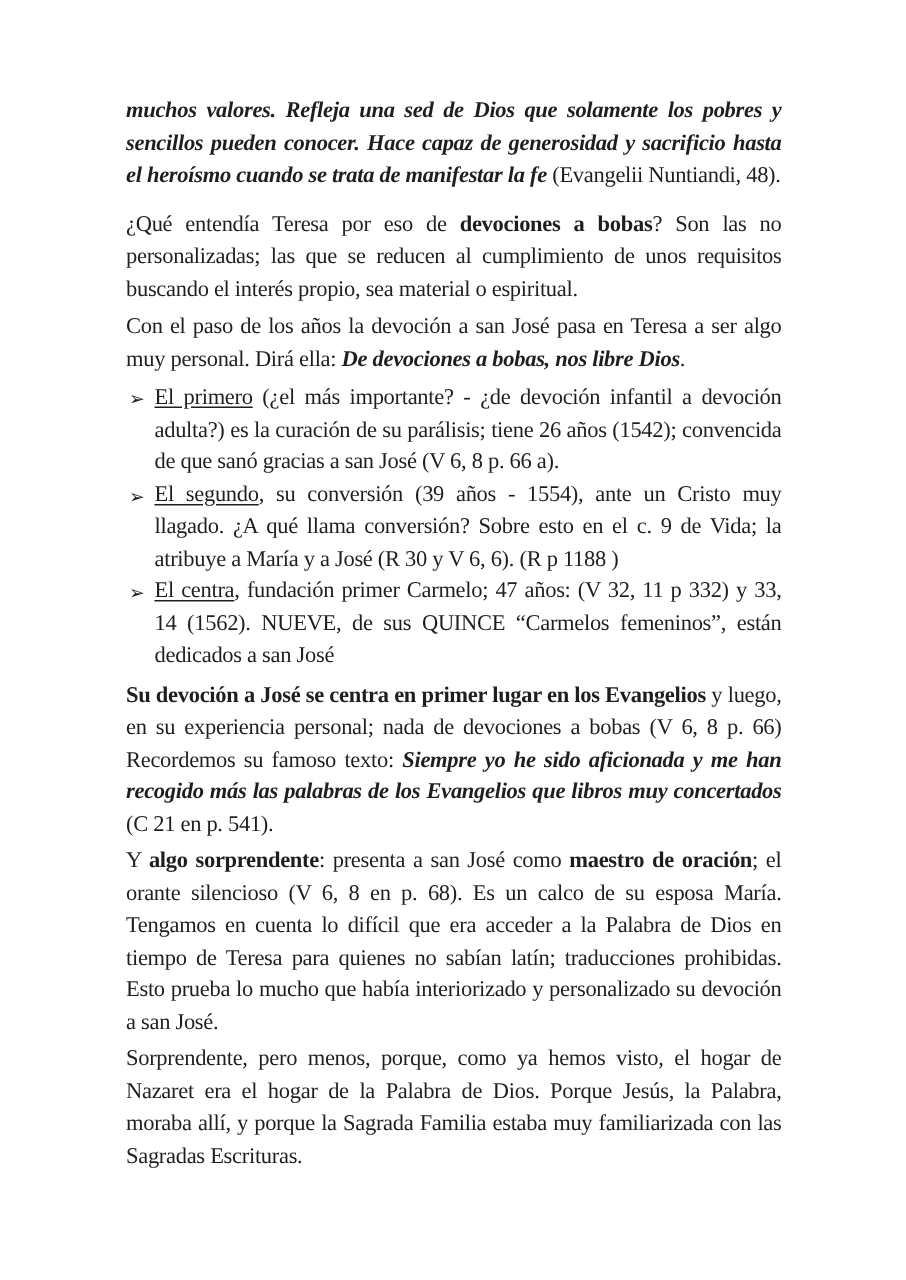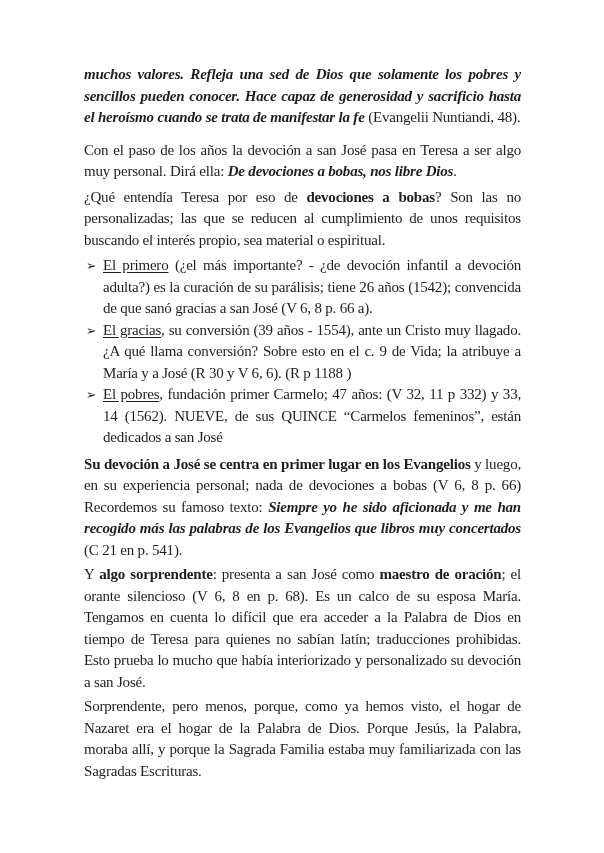--- a/index.html
+++ b/index.html
@@ -64,24 +64,24 @@
   .run-italic        { }
   .run-bolditalic    { font-weight: bold; font-style: italic; }
   .run-boldunderline { font-weight: normal; text-decoration: underline; text-underline-offset: 2px; }
 </style>
 </head>
 <body>
 
 <div class="page">
   <div class="content">
       <p class="para block-0"><span class="run-bolditalic">muchos valores. Refleja una sed de Dios que solamente los pobres y sencillos pueden conocer. Hace capaz de generosidad y sacrificio hasta el heroísmo cuando se trata de manifestar la fe </span><span class="run-normal">(Evangelii Nuntiandi, 48).</span></p>
+      <p class="para block-2"><span class="run-normal">¿Qué entendía Teresa por eso de </span><span class="run-bold">devociones a bobas</span><span class="run-normal">? Son las no personalizadas; las que se reducen al cumplimiento de unos requisitos buscando el interés propio, sea material o espiritual.</span></p>
       <p class="para block-1"><span class="run-normal">Con el paso de los años la devoción a san José pasa en Teresa a ser algo muy personal. Dirá ella: </span><span class="run-bolditalic">De devociones a bobas, nos libre Dios</span><span class="run-normal">.</span></p>
-      <p class="para block-2"><span class="run-normal">¿Qué entendía Teresa por eso de </span><span class="run-bold">devociones a bobas</span><span class="run-normal">? Son las no personalizadas; las que se reducen al cumplimiento de unos requisitos buscando el interés propio, sea material o espiritual.</span></p>
       <div class="blist block-4">
         <div class="bitem"><span class="bullet">➢</span><span><span class="run-boldunderline">El primero</span><span class="run-normal"> (¿el más importante? - ¿de devoción infantil a devoción adulta?) es la curación de su parálisis; tiene 26 años (1542); convencida de que sanó gracias a san José (</span><span class="run-italic">V 6, 8 p. 66 a</span><span class="run-normal">).</span></span></div>
-        <div class="bitem"><span class="bullet">➢</span><span><span class="run-boldunderline">El gracias</span><span class="run-normal">, su conversión (39 años - 1554), ante un Cristo muy llagado. ¿A qué llama conversión? Sobre esto en el c. 9 de Vida; la atribuye a María y a José (R 30 y V 6, 6). </span><span class="run-italic">(R p 1188 )</span></span></div>
-        <div class="bitem"><span class="bullet">➢</span><span><span class="run-boldunderline">El pobres</span><span class="run-normal">, fundación primer Carmelo; 47 años: </span><span class="run-italic">(V 32, 11 p 332)</span><span class="run-normal"> y 33, 14 (1562). NUEVE, de sus QUINCE “Carmelos femeninos”, están dedicados a san José</span></span></div>
+        <div class="bitem"><span class="bullet">➢</span><span><span class="run-boldunderline">El segundo</span><span class="run-normal">, su conversión (39 años - 1554), ante un Cristo muy llagado. ¿A qué llama conversión? Sobre esto en el c. 9 de Vida; la atribuye a María y a José (R 30 y V 6, 6). </span><span class="run-italic">(R p 1188 )</span></span></div>
+        <div class="bitem"><span class="bullet">➢</span><span><span class="run-boldunderline">El centra</span><span class="run-normal">, fundación primer Carmelo; 47 años: </span><span class="run-italic">(V 32, 11 p 332)</span><span class="run-normal"> y 33, 14 (1562). NUEVE, de sus QUINCE “Carmelos femeninos”, están dedicados a san José</span></span></div>
       </div>
       <p class="para block-5"><span class="run-bold">Su devoción a José se centra en primer lugar en los Evangelios</span><span class="run-normal"> y luego, en su experiencia personal; nada de devociones a bobas </span><span class="run-italic">(V 6, 8 p. 66)</span><span class="run-normal"> Recordemos su famoso texto: </span><span class="run-bolditalic">Siempre yo he sido aficionada y me han recogido más las palabras de los Evangelios que libros muy concertados</span><span class="run-normal"> (C 21 en p. 541).</span></p>
       <p class="para block-6"><span class="run-normal">Y </span><span class="run-bold">algo sorprendente</span><span class="run-normal">: presenta a san José como </span><span class="run-bold">maestro de oración</span><span class="run-normal">; el orante silencioso </span><span class="run-italic">(V 6, 8 en p. 68)</span><span class="run-normal">. Es un calco de su esposa María. Tengamos en cuenta lo difícil que era acceder a la Palabra de Dios en tiempo de Teresa para quienes no sabían latín; traducciones prohibidas. Esto prueba lo mucho que había interiorizado y personalizado su devoción a san José.</span></p>
       <p class="para block-7"><span class="run-normal">Sorprendente, pero menos, porque, como ya hemos visto, el hogar de Nazaret era el hogar de la Palabra de Dios. Porque Jesús, la Palabra, moraba allí, y porque la Sagrada Familia estaba muy familiarizada con las Sagradas Escrituras.</span></p>
     </div>
 </div>
 
 </body></html>

